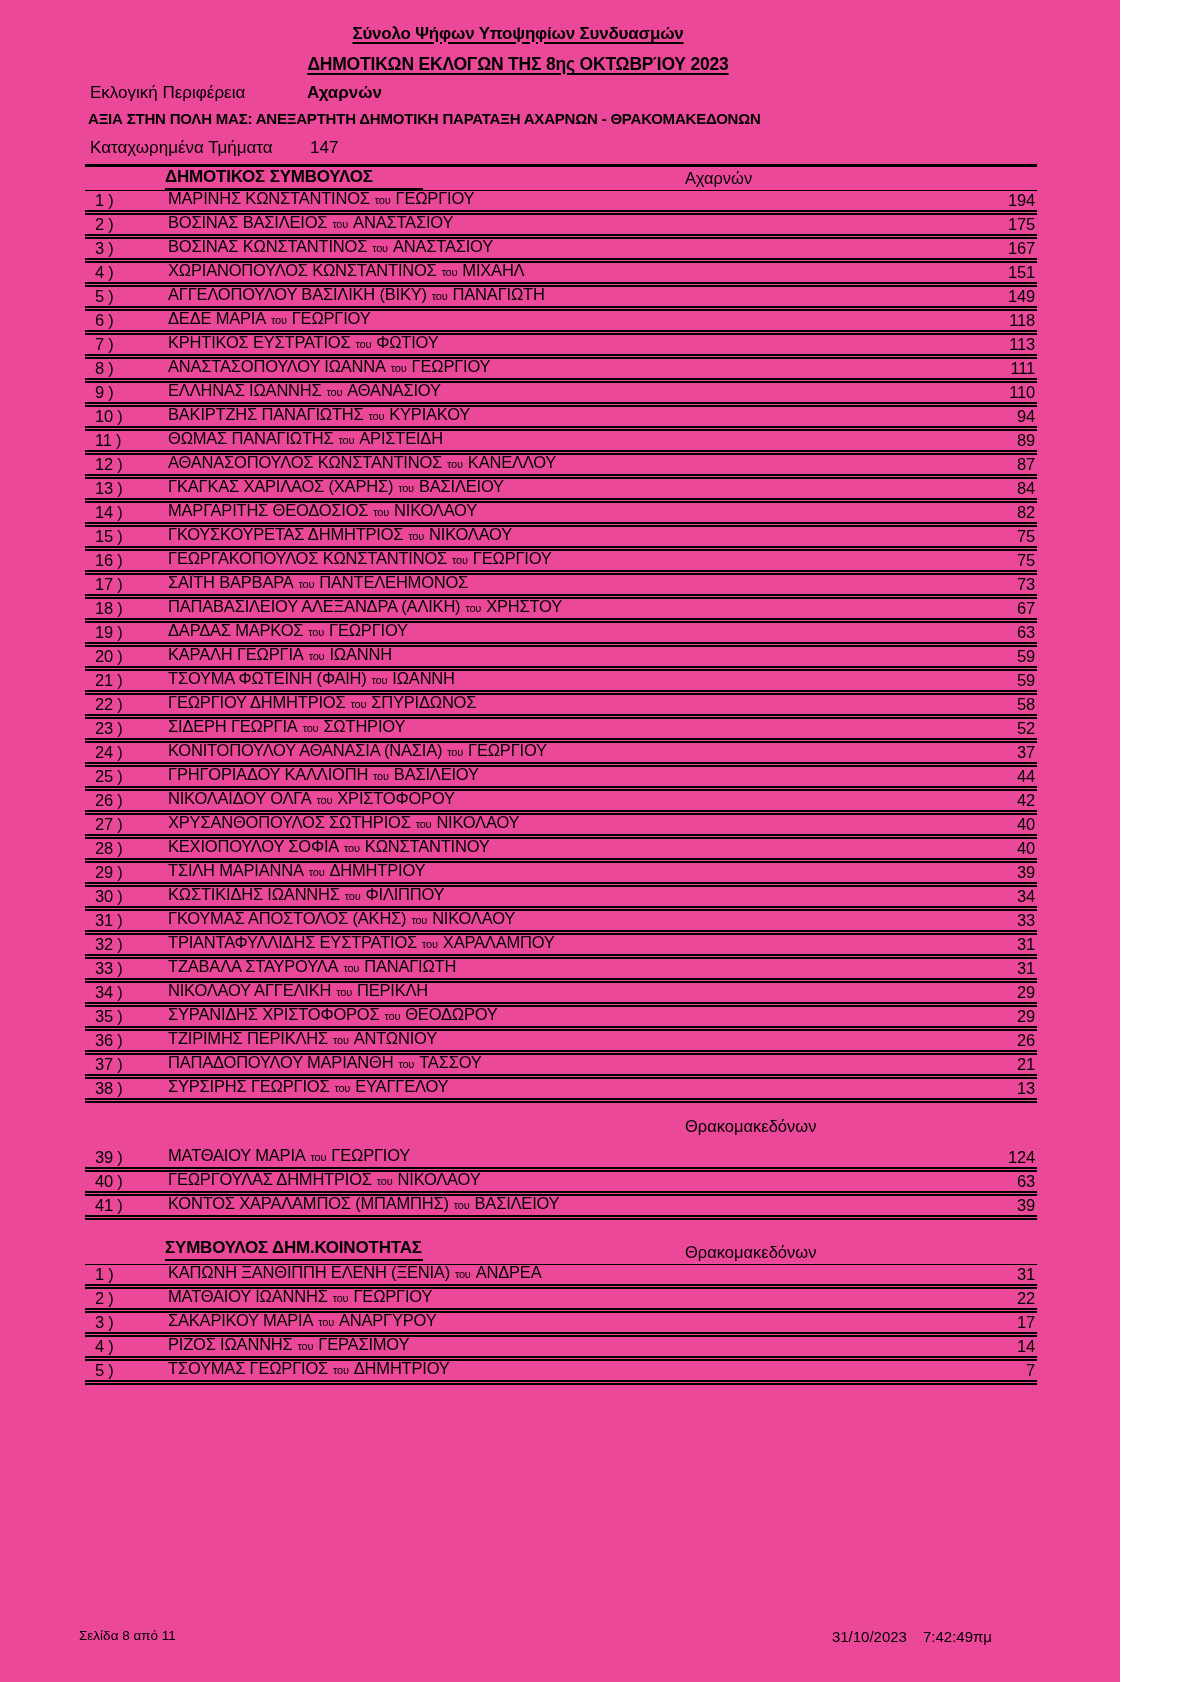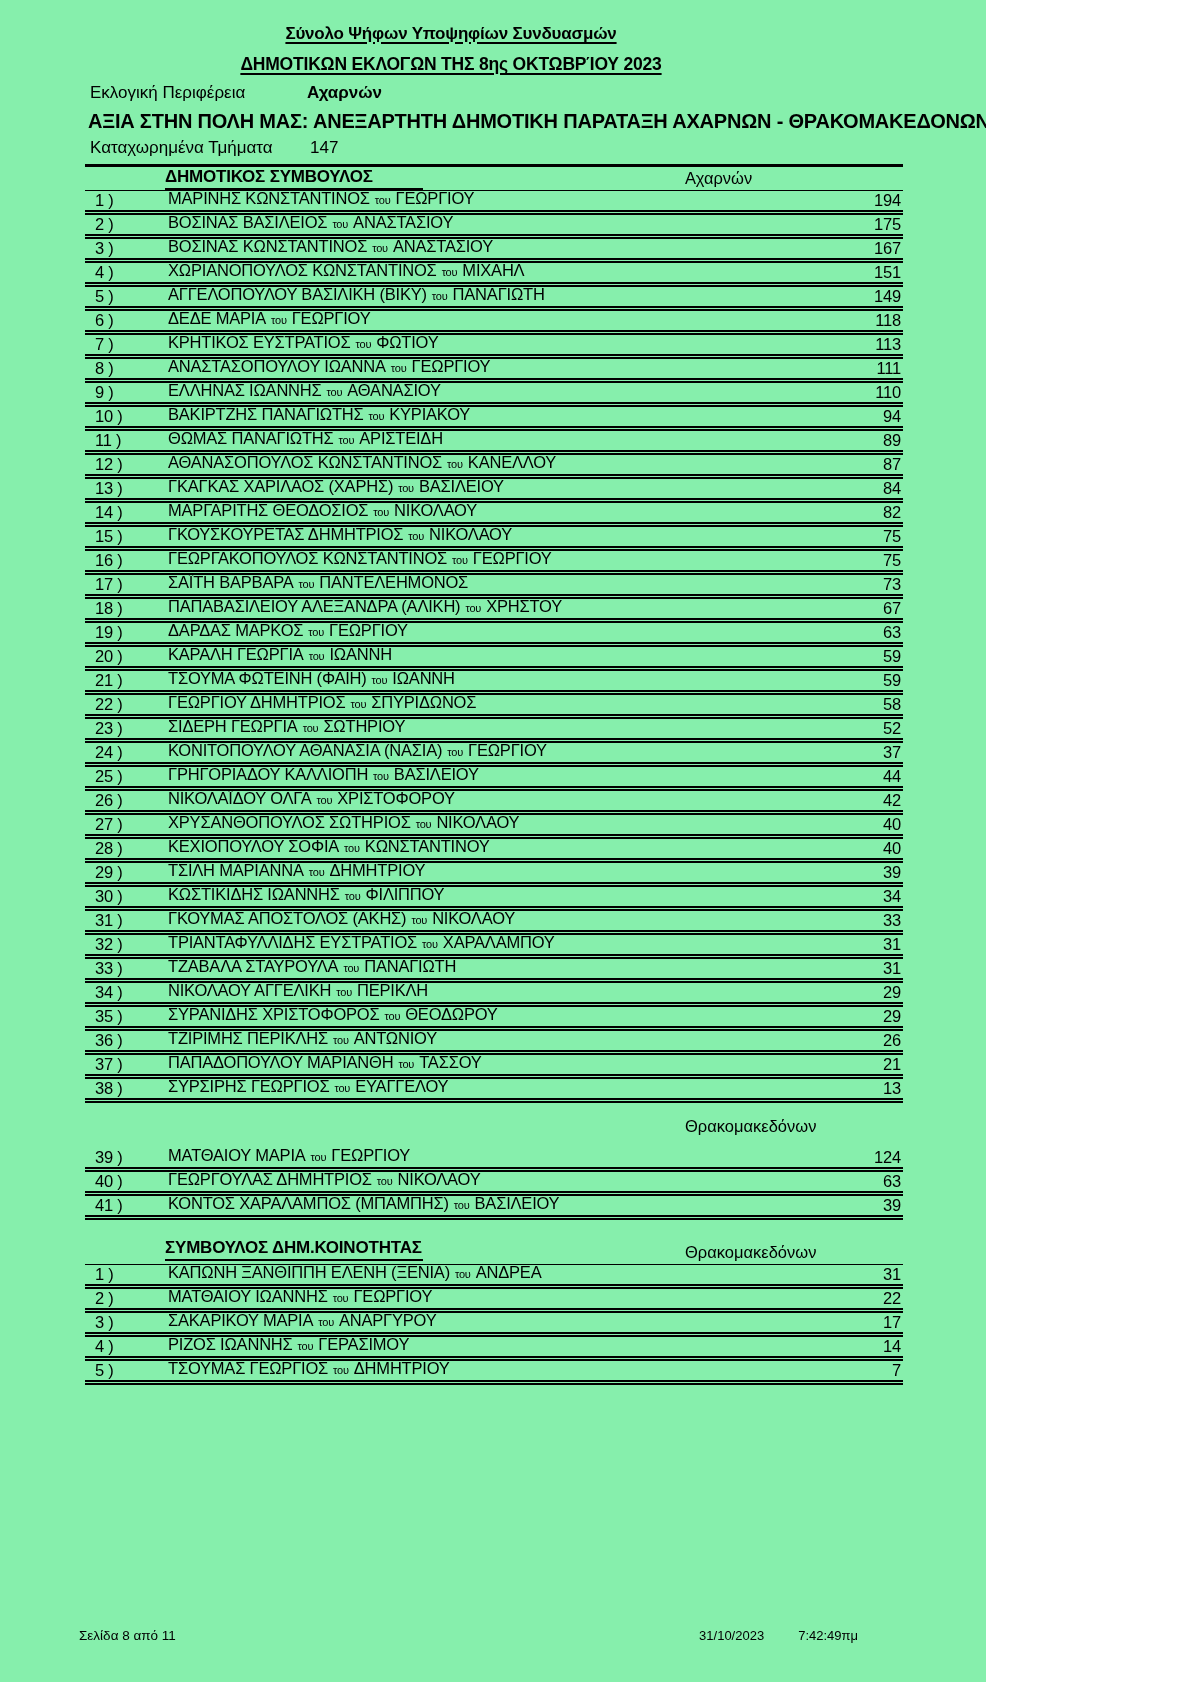--- a/index.html
+++ b/index.html
@@ -1,17 +1,17 @@
 <!DOCTYPE html>
 <html lang="el"><head>
 <meta charset="utf-8">
 <style>
   html,body { margin:0; padding:0; background:#ffffff; }
   .page {
-    position:relative; width:986px; height:1682px; background:#86efac; color:#000;
+    position:relative; width:1120px; height:1682px; background:#ec4899; color:#000;
     font-family:"Liberation Sans", sans-serif; box-sizing:border-box;
     padding:0 83px 0 85px; overflow:hidden;
   }
   
   .titles { text-align:center; transform:translateX(-43px); }
   .doc-title-1 {
     margin-top:24px; font-size:17px; font-weight:bold;
     text-decoration:underline; text-underline-offset:3px; text-decoration-thickness:1.5px;
     letter-spacing:-0.2px;
   }
@@ -19,21 +19,21 @@
     margin-top:10px; font-size:17.5px; font-weight:bold;
     text-decoration:underline; text-underline-offset:3px; text-decoration-thickness:1.5px;
     letter-spacing:-0.2px;
   }
   
   .meta-row { position:relative; height:20px; margin-top:8px; font-size:17px; }
   .meta-label { position:absolute; left:5px; white-space:nowrap; }
   .meta-value-bold { position:absolute; left:222px; font-weight:bold; white-space:nowrap; }
   .meta-value { position:absolute; left:225px; white-space:nowrap; }
   .party-row {
-    margin-top:7px; height:20px; padding-left:3px; font-size:20px; font-weight:bold;
+    margin-top:7px; height:20px; padding-left:3px; font-size:15px; font-weight:bold;
     letter-spacing:-0.2px; white-space:nowrap;
   }
   
   .section-header {
     position:relative; height:27px; box-sizing:border-box;
     border-bottom:1.5px solid #000; display:flex; align-items:flex-start;
   }
   .section-header.first { border-top:3px solid #000; margin-top:6px; }
   .sh-title {
     margin-left:80px; min-width:258px; font-size:17px; font-weight:bold;
@@ -53,21 +53,21 @@
   .c-num { width:83px; padding-left:10px; box-sizing:border-box; white-space:nowrap; }
   .c-name { flex:1; white-space:nowrap; overflow:hidden; }
   .c-name .of { font-size:11px; margin:0 5px; }
   .c-votes { margin-left:auto; padding-right:2px; white-space:nowrap; }
   
   .subsection-label-row { position:relative; height:45px; }
   .ss-label { position:absolute; left:600px; top:14px; font-size:16.5px; white-space:nowrap; }
   .section-gap { height:18px; }
   
   .footer-left { position:absolute; left:33px; top:1628px; font-size:13.5px;margin-left:46px; }
-  .footer-right { position:absolute; right:128px; top:1628px; font-size:13px; display:flex; gap:34px;align-items:center; }
+  .footer-right { position:absolute; right:128px; top:1628px; font-size:15px; display:flex; gap:16px;align-items:center; }
 </style>
 </head>
 <body>
 
 <div class="page">
 
   <div class="titles">
     <div class="doc-title-1">Σύνολο Ψήφων Υποψηφίων Συνδυασμών</div>
     <div class="doc-title-2">ΔΗΜΟΤΙΚΩΝ ΕΚΛΟΓΩΝ ΤΗΣ  8ης ΟΚΤΩΒΡΊΟΥ 2023</div>
   </div>

